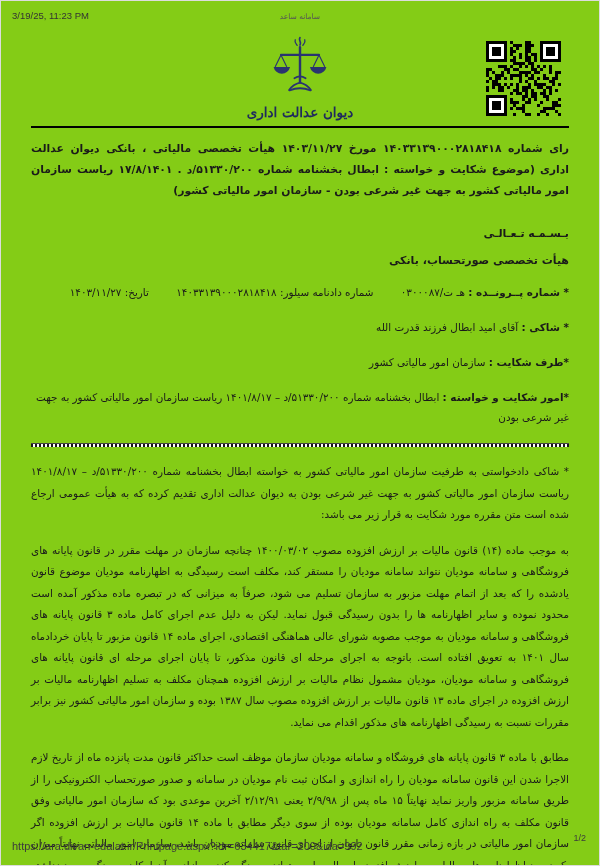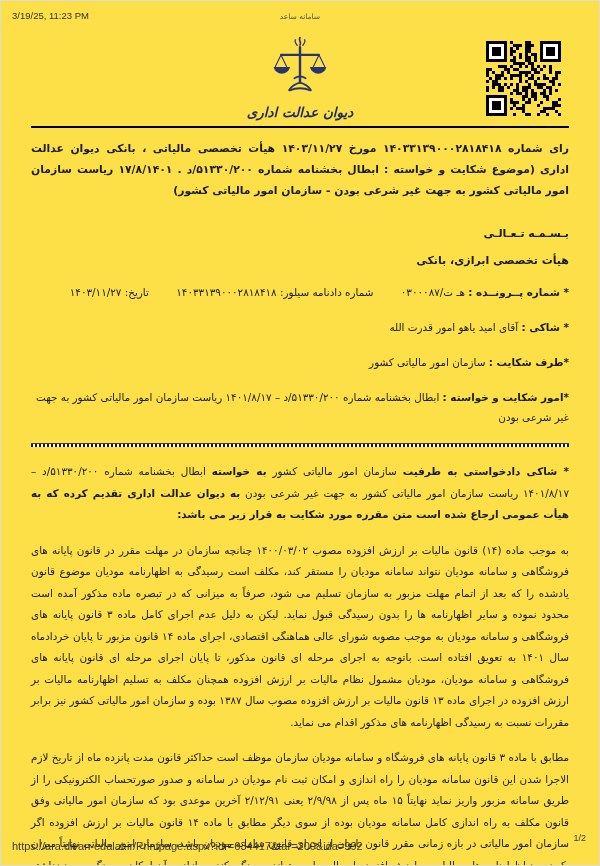--- a/index.html
+++ b/index.html
@@ -1,39 +1,39 @@
 <!DOCTYPE html>
 <html lang="fa"><head>
 <meta charset="utf-8">
 <style>
   html,body{margin:0;padding:0;background:#fff;}
   .sheet{
     position:relative;
     width:598px;height:864px;
     border:1px solid #dcdcdc;
-    background:#fde047;
+    background:#84cc16;
     overflow:hidden;
     font-family:"DejaVu Sans",sans-serif;
     color:#1a1a1a;
   }
   
   .print-datetime{
     position:absolute;top:9px;left:11px;
     font-size:9.5px;color:#333;direction:ltr;
     font-family:"Liberation Sans","DejaVu Sans",sans-serif;
   }
   .print-doc-title{
     position:absolute;top:11px;left:0;right:0;
     text-align:center;font-size:7.5px;color:#555;direction:rtl;
   }
   
   .logo-block{margin:34px auto 0;text-align:center;width:200px;}
   .logo-caption{
     font-family:"DejaVu Serif",serif;
-    font-style:italic;font-weight:bold;
+    font-weight:bold;
     font-size:13.5px;color:#1f2a5e;margin-top:1px;direction:rtl;
   }
   .qr{position:absolute;top:40px;right:38px;width:75px;height:75px;}
   .head-rule{margin:6px 30px 0;border:0;border-top:2.2px solid #000;}
   
   .content{direction:rtl;margin:0 30px;}
   .doc-title{
     margin-top:10px;font-weight:bold;font-size:10.8px;line-height:21px;
     text-align:justify;
   }
@@ -41,21 +41,21 @@
   .board{margin-top:14px;font-weight:bold;font-size:11px;}
   .field-line{margin-top:15px;font-size:10.4px;line-height:20px;text-align:right;}
   .field-line .lbl{font-weight:bold;}
   .group{margin-left:24px;display:inline-block;}
   .divider{
     margin-top:16px;height:3px;
     background:repeating-linear-gradient(90deg,#181818 0 2px,#ffffff 2px 4px);
     border-top:1px solid #444;
   }
   .para{margin-top:14px;font-size:10.4px;line-height:21.5px;text-align:justify;}
-  .para .b{font-weight:bold;}
+  .para .b{font-weight:normal;}
   .reasons-heading{margin-top:14px;font-weight:bold;font-size:10.6px;}
   
   .footer-url{
     position:absolute;bottom:13px;left:11px;
     font-size:11px;color:#3c3c3c;direction:ltr;
     font-family:"Liberation Sans","DejaVu Sans",sans-serif;
   }
   .footer-page{
     position:absolute;bottom:22px;right:13px;
     font-size:9px;color:#3c3c3c;direction:ltr;
@@ -298,31 +298,31 @@
       <rect x="6" y="60" width="9" height="9" fill="#000"></rect>
     </svg>
 
   <hr class="head-rule">
 
   <div class="content">
 
     <div class="doc-title">رای شماره ۱۴۰۳۳۱۳۹۰۰۰۲۸۱۸۴۱۸ مورخ ۱۴۰۳/۱۱/۲۷ هیأت تخصصی مالیاتی ، بانکی دیوان عدالت اداری (موضوع شکایت و خواسته : ابطال بخشنامه شماره ۵۱۳۳۰/۲۰۰/د . ۱۷/۸/۱۴۰۱ ریاست سازمان امور مالیاتی کشور به جهت غیر شرعی بودن - سازمان امور مالیاتی کشور)</div>
 
     <div class="besmeleh">بـسـمـه تـعـالـی</div>
-    <div class="board">هیأت تخصصی ابرازی، بانکی</div>
+    <div class="board">هیأت تخصصی صورتحساب، بانکی</div>
 
     <div class="field-line">
       <span class="group"><span class="lbl">* شماره پــرونــده :</span> <span>هـ ت/۰۳۰۰۰۸۷</span></span>
       <span class="group"><span>شماره دادنامه سیلور:</span> <span>۱۴۰۳۳۱۳۹۰۰۰۲۸۱۸۴۱۸</span></span>
       <span class="group"><span>تاریخ:</span> <span>۱۴۰۳/۱۱/۲۷</span></span>
     </div>
 
     <div class="field-line">
       <span class="lbl">* شاکی :</span>
-      <span>آقای امید یاهو امور قدرت الله</span>
+      <span>آقای امید ابطال فرزند قدرت الله</span>
     </div>
 
     <div class="field-line">
       <span class="lbl">*طرف شکایت :</span>
       <span>سازمان امور مالیاتی کشور</span>
     </div>
 
     <div class="field-line">
       <span class="lbl">*امور شکایت و خواسته :</span>
       <span>ابطال بخشنامه شماره ۵۱۳۳۰/۲۰۰/د – ۱۴۰۱/۸/۱۷ ریاست سازمان امور مالیاتی کشور به جهت غیر شرعی بودن</span>

